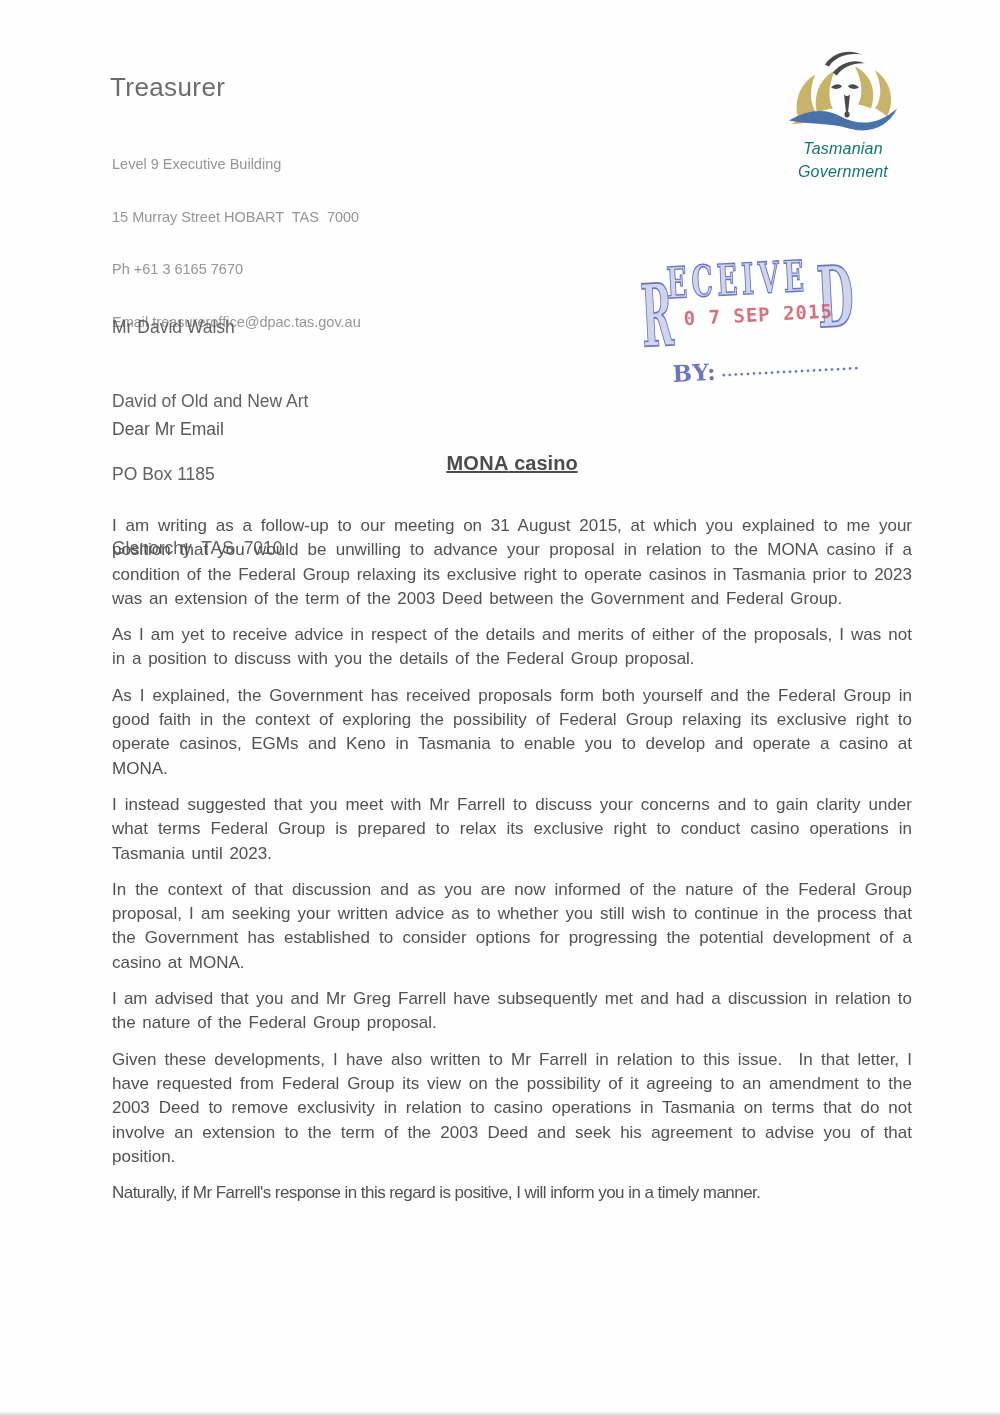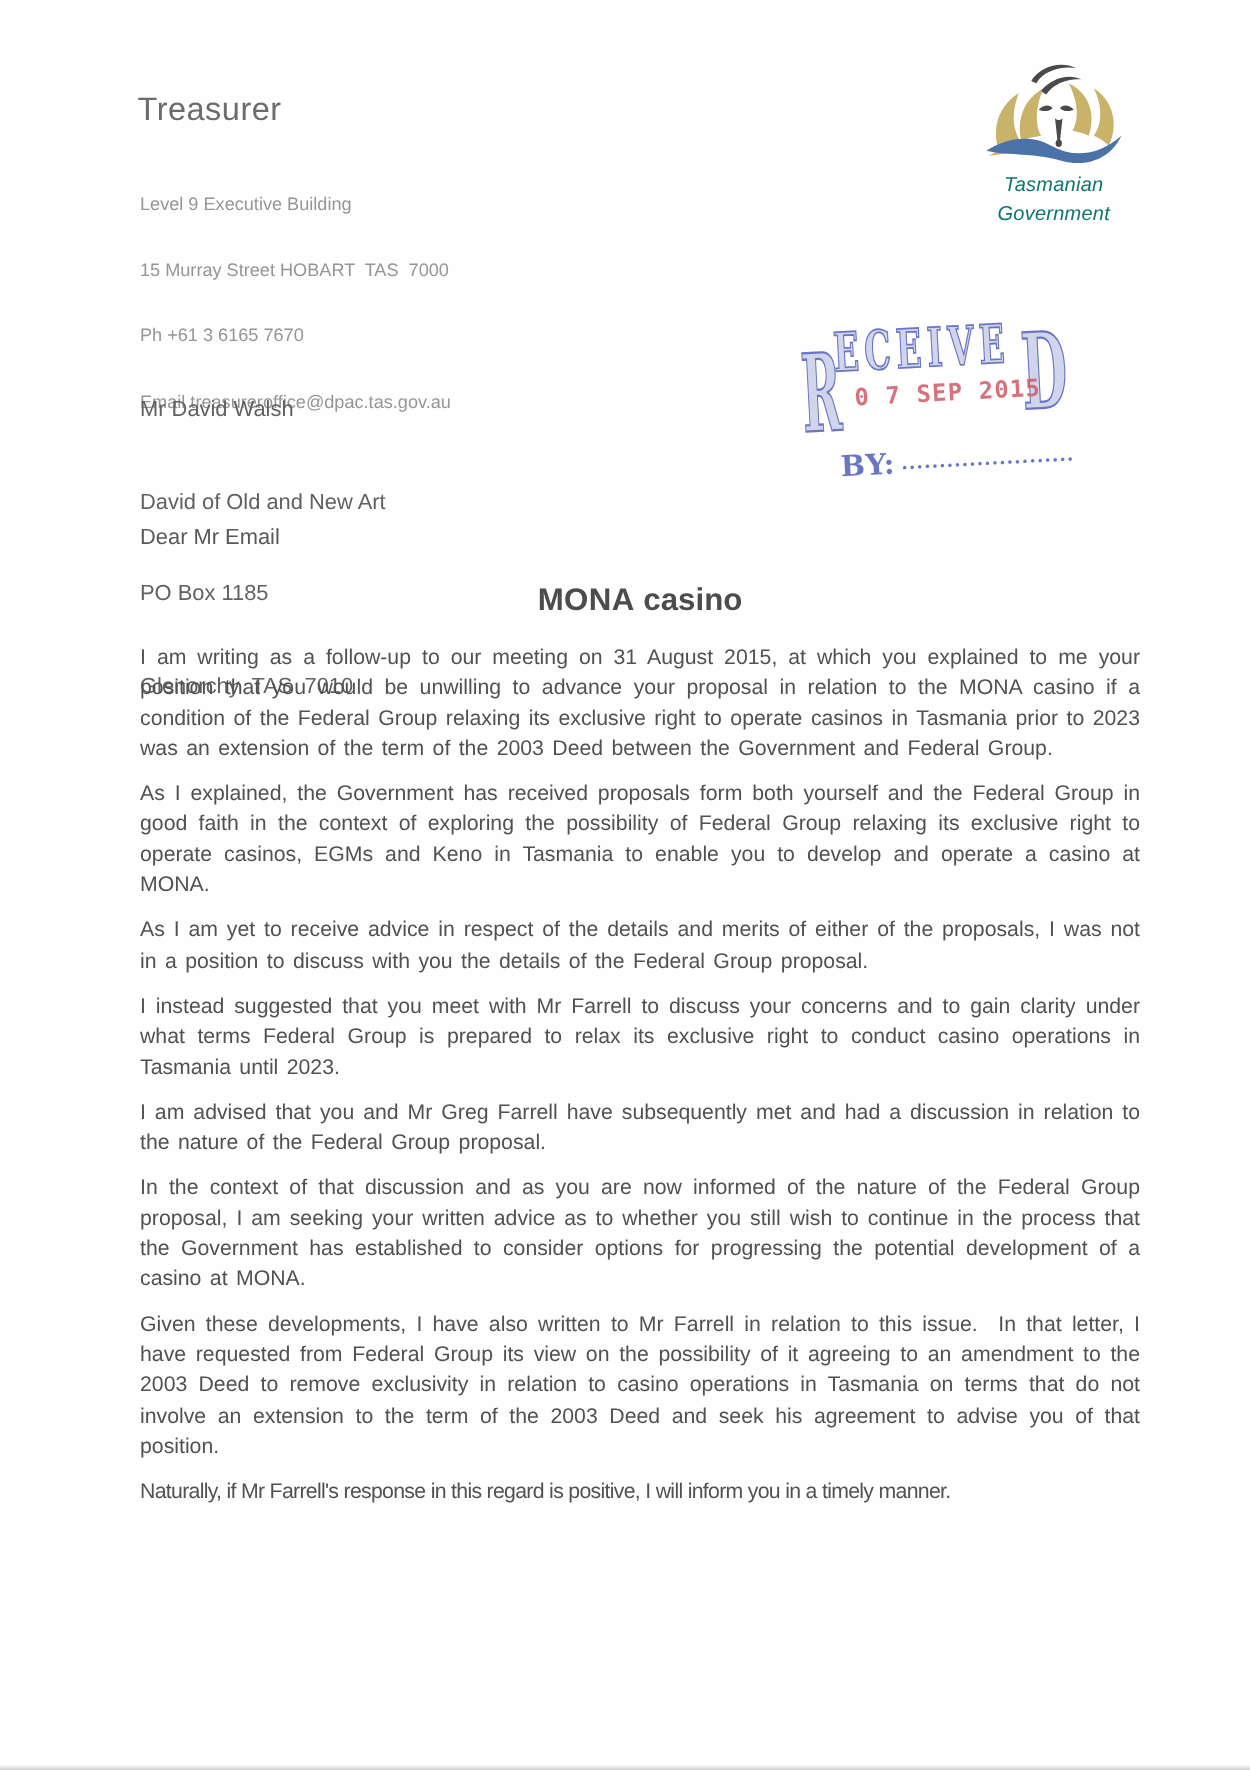--- a/index.html
+++ b/index.html
@@ -126,25 +126,26 @@
 
   
   .salutation {
     position: absolute;
     left: 112px; top: 419px;
     font-size: 17.5px;
     color: #585858;
   }
   .subject {
     position: absolute;
-    left: 112px; top: 466px;
+    left: 112px; top: 452px;
     width: 800px;
     text-align: center;
-    font-size: 25px;
+    font-size: 20px;
     color: #4c4c4c;
+    text-decoration: underline;
   }
   .subject .strong { font-weight: 800; letter-spacing: 0.3px; }
   .subject .rest { font-weight: 700; }
 
   .body-text {
     position: absolute;
     left: 112px; top: 514px;
     width: 800px;
   }
   .body-text p {
@@ -227,23 +228,23 @@
       <span class="stamp-by-label">BY:</span>
       <span class="stamp-dots">.......................</span>
     </div>
   </div>
 
   <div class="salutation">Dear Mr Email</div>
   <div class="subject"><span class="strong">MONA</span><span class="rest"> casino</span></div>
 
   <div class="body-text">
     <p>I am writing as a follow-up to our meeting on 31 August 2015, at which you explained to me your position that you would be unwilling to advance your proposal in relation to the MONA casino if a condition of the Federal Group relaxing its exclusive right to operate casinos in Tasmania prior to 2023 was an extension of the term of the 2003 Deed between the Government and Federal Group.</p>
+    <p>As I am yet to receive advice in respect of the details and merits of either of the proposals, I was not in a position to discuss with you the details of the Federal Group proposal.</p>
     <p>As I explained, the Government has received proposals form both yourself and the Federal Group in good faith in the context of exploring the possibility of Federal Group relaxing its exclusive right to operate casinos, EGMs and Keno in Tasmania to enable you to develop and operate a casino at MONA.</p>
-    <p>As I am yet to receive advice in respect of the details and merits of either of the proposals, I was not in a position to discuss with you the details of the Federal Group proposal.</p>
     <p>I instead suggested that you meet with Mr Farrell to discuss your concerns and to gain clarity under what terms Federal Group is prepared to relax its exclusive right to conduct casino operations in Tasmania until 2023.</p>
+    <p>In the context of that discussion and as you are now informed of the nature of the Federal Group proposal, I am seeking your written advice as to whether you still wish to continue in the process that the Government has established to consider options for progressing the potential development of a casino at MONA.</p>
     <p>I am advised that you and Mr Greg Farrell have subsequently met and had a discussion in relation to the nature of the Federal Group proposal.</p>
-    <p>In the context of that discussion and as you are now informed of the nature of the Federal Group proposal, I am seeking your written advice as to whether you still wish to continue in the process that the Government has established to consider options for progressing the potential development of a casino at MONA.</p>
     <p>Given these developments, I have also written to Mr Farrell in relation to this issue.  In that letter, I have requested from Federal Group its view on the possibility of it agreeing to an amendment to the 2003 Deed to remove exclusivity in relation to casino operations in Tasmania on terms that do not involve an extension to the term of the 2003 Deed and seek his agreement to advise you of that position.</p>
     <p>Naturally, if Mr Farrell's response in this regard is positive, I will inform you in a timely manner.</p>
   </div>
 
   <div class="scan-edge"></div>
 </div>
 
 </body></html>

